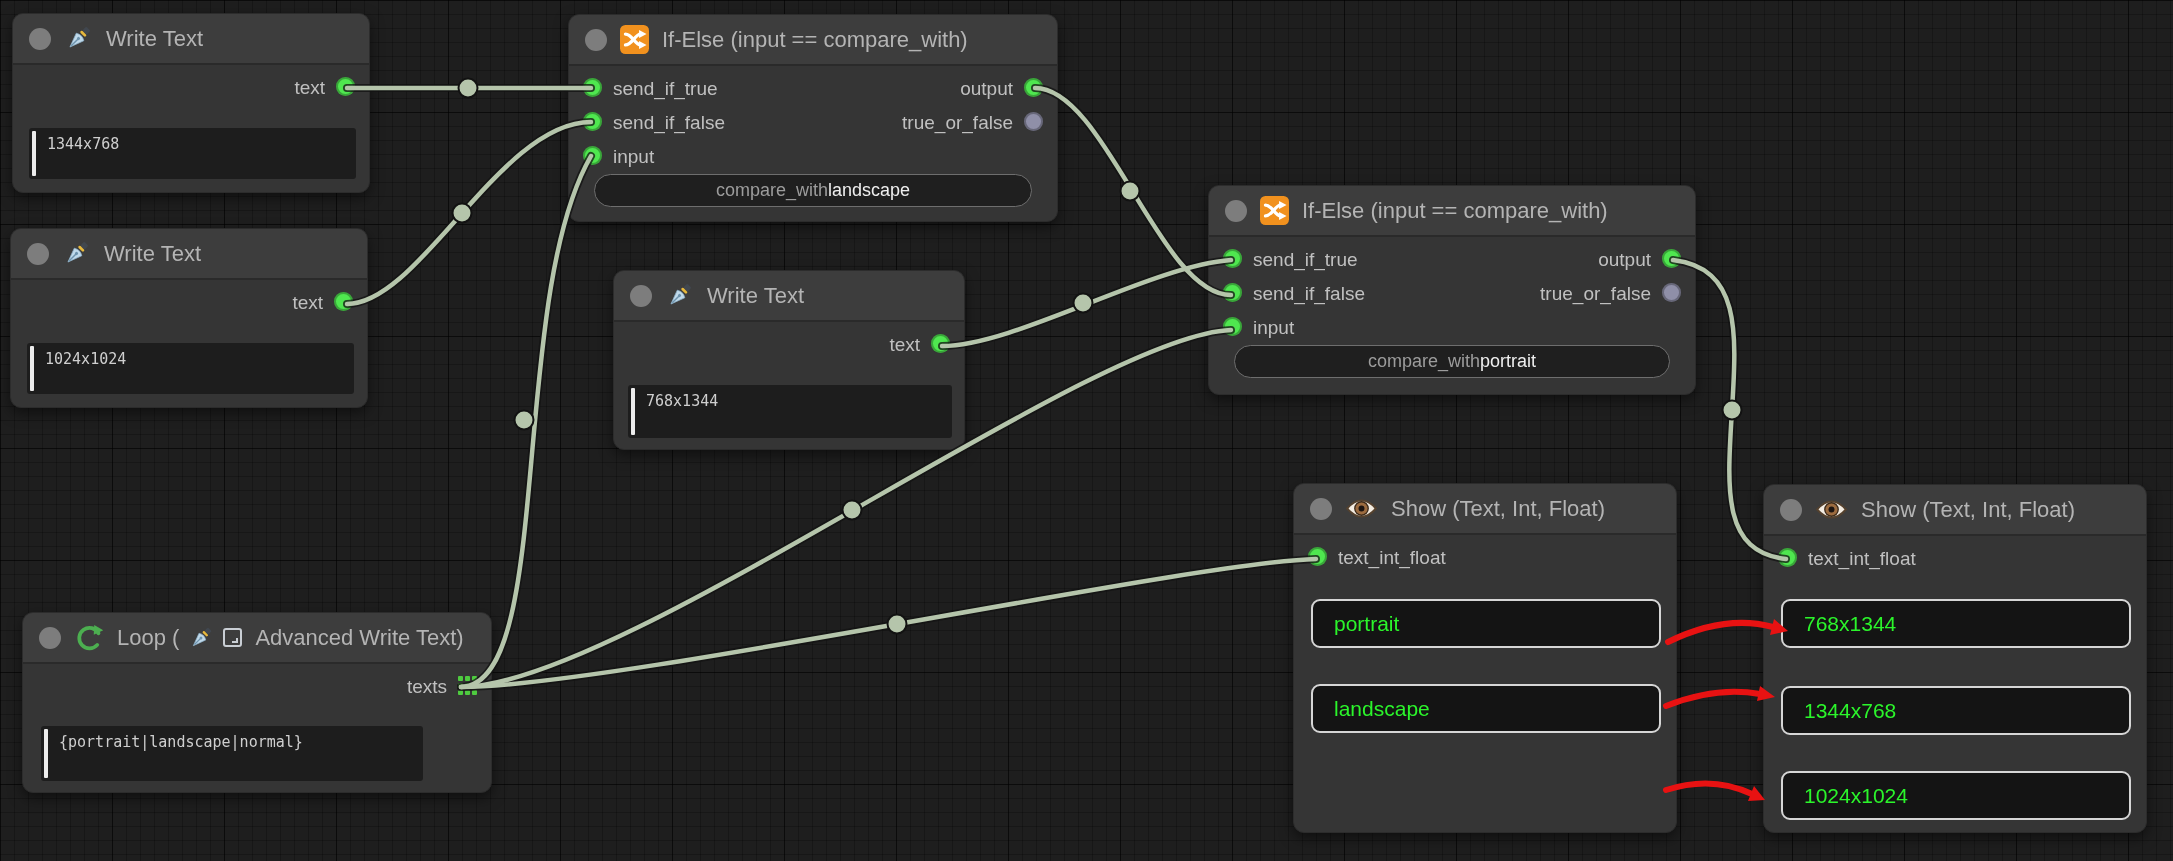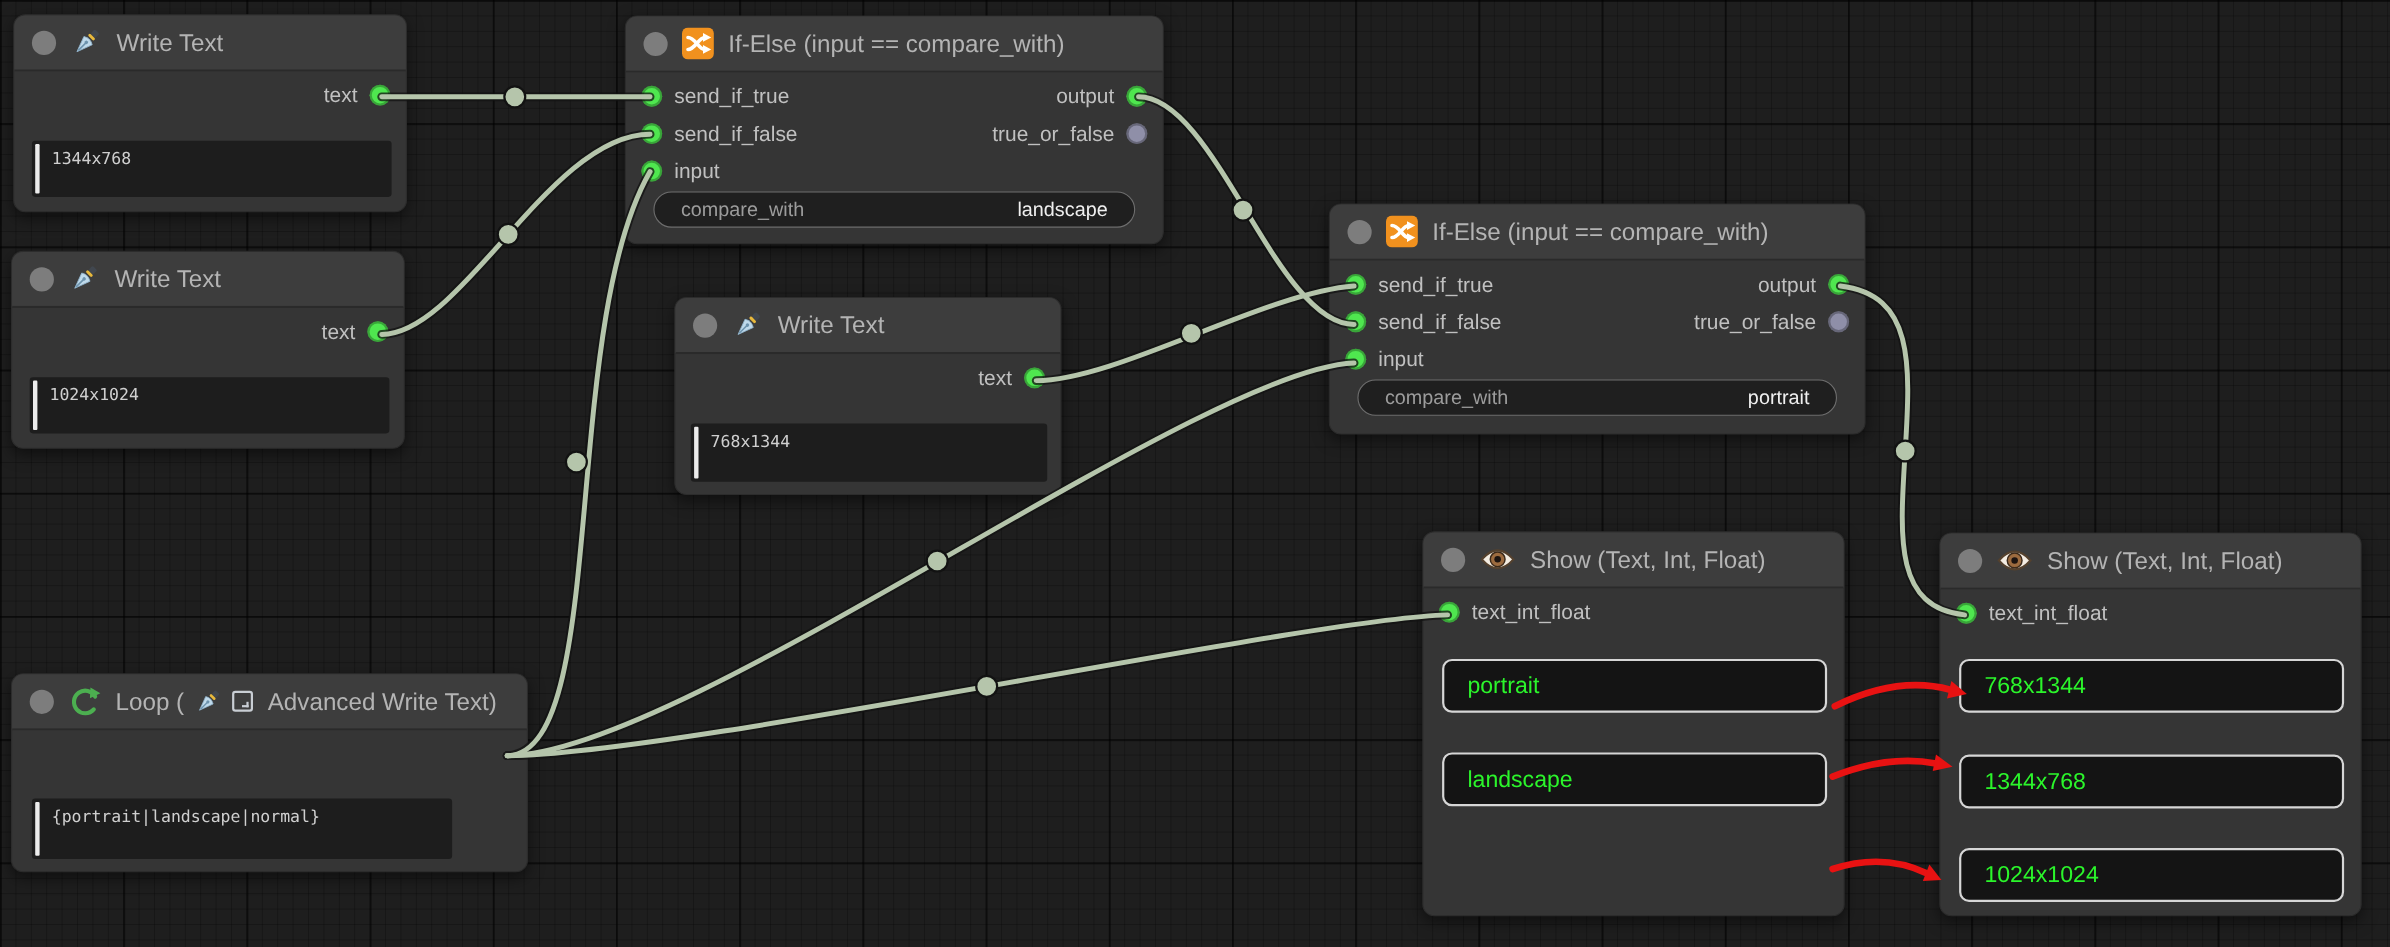--- a/index.html
+++ b/index.html
@@ -34,21 +34,21 @@
   .pdot{width:19px;height:19px;border-radius:50%;background:#4fe74f;box-shadow:inset 0 0 0 2px rgba(0,0,0,.28);flex:0 0 auto;}
   .pdot.gray{background:#8f8fa8;}
   .tarea{
     position:absolute;background:#1d1d1d;border-radius:3px;
     font-family:"DejaVu Sans Mono",monospace;font-size:15px;color:#cfcfcf;
     padding:7px 8px 0 18px;overflow:hidden;white-space:pre;
   }
   .tbar{position:absolute;left:3px;top:3px;bottom:3px;width:4px;background:#ececec;border-radius:1px;}
   .pill{
     height:33px;margin:0 25px;border:1px solid #6e6e6e;border-radius:17px;background:#1f1f1f;
-    display:flex;align-items:center;justify-content:space-between;padding:0 24px;font-size:18px;
+    display:flex;align-items:center;justify-content:center;padding:0 24px;font-size:18px;
   }
   .pill .pl{color:#9c9c9c;} .pill .pv{color:#efefef;}
   .sbox{
     position:absolute;left:17px;width:350px;height:49px;border:2px solid #d6d6d6;border-radius:9px;
     background:#141414;color:#2bf52b;font-size:21px;display:flex;align-items:center;padding-left:21px;
   }
   .gicon{display:grid;grid-template-columns:repeat(3,5px);grid-auto-rows:5px;gap:2px;flex:0 0 auto;}
   .gicon i{background:#4ecb3f;border-radius:1px;}
   .frame-ic{position:relative;width:19px;height:19px;border:2px solid #c9ced4;border-radius:3px;flex:0 0 auto;}
   .frame-ic i{position:absolute;right:2px;bottom:2px;width:6px;height:5px;border-right:2px solid #c9ced4;border-bottom:2px solid #c9ced4;}
@@ -237,21 +237,21 @@
             <span>input</span>
           </span>
       </div>
       <div class="pill">
         <span class="pl">compare_with</span>
         <span class="pv">portrait</span>
       </div>
     </div>
   </div>
 
-  <div class="node" style="left:10px;top:612px;width:470px;height:181px;">
+  <div class="node" style="left:22px;top:612px;width:470px;height:181px;">
     <div class="hdr">
       <span class="cdot"></span>
       <span class="icw">
           <svg width="30" height="30" viewBox="0 0 24 24">
             <path fill="none" stroke="#4caf50" stroke-width="3" stroke-linecap="round" d="M18.6 17.5 A8.2 8.2 0 1 1 19.6 8.2"></path>
             <polygon fill="#4caf50" points="16.2,1.6 23.4,5.8 15.8,9.4"></polygon>
           </svg>
         </span>
       <span>Loop (</span>
       <span class="icw" style="margin:0 -4px;">
@@ -262,20 +262,38 @@
               <path d="M12 22 L7.6 10.2 Q12 7.4 16.4 10.2 Z" fill="#bfd9ea" stroke="#8fb3cc" stroke-width="0.6"></path>
               <line x1="12" y1="20.5" x2="12" y2="12.5" stroke="#6d93ad" stroke-width="1.2"></line>
               <circle cx="12" cy="12" r="1.3" fill="#6d93ad"></circle>
             </g>
           </svg>
         </span>
       <span class="frame-ic">
           <i></i>
         </span>
       <span>Advanced Write Text)</span>
+    </div>
+    <div class="body">
+      <div class="row out">
+          <span class="grp">
+            <span>texts</span>
+            <span class="gicon">
+              <i></i>
+              <i></i>
+              <i></i>
+              <i></i>
+              <i></i>
+              <i></i>
+              <i></i>
+              <i></i>
+              <i></i>
+            </span>
+          </span>
+        </div>
     </div>
     <div class="tarea" style="left:18px;top:113px;width:382px;height:55px;"><span class="tbar"></span><span>{portrait|landscape|normal}</span></div>
   </div>
 
   <div class="node" style="left:1293px;top:483px;width:384px;height:350px;">
     <div class="hdr">
       <span class="cdot"></span>
       <span class="icw">
           <svg width="33" height="23" viewBox="0 0 34 24">
             <path d="M2,12 Q17,-5 32,12 Q17,29 2,12 Z" fill="#f3ece2" stroke="#54412e" stroke-width="2"></path>

